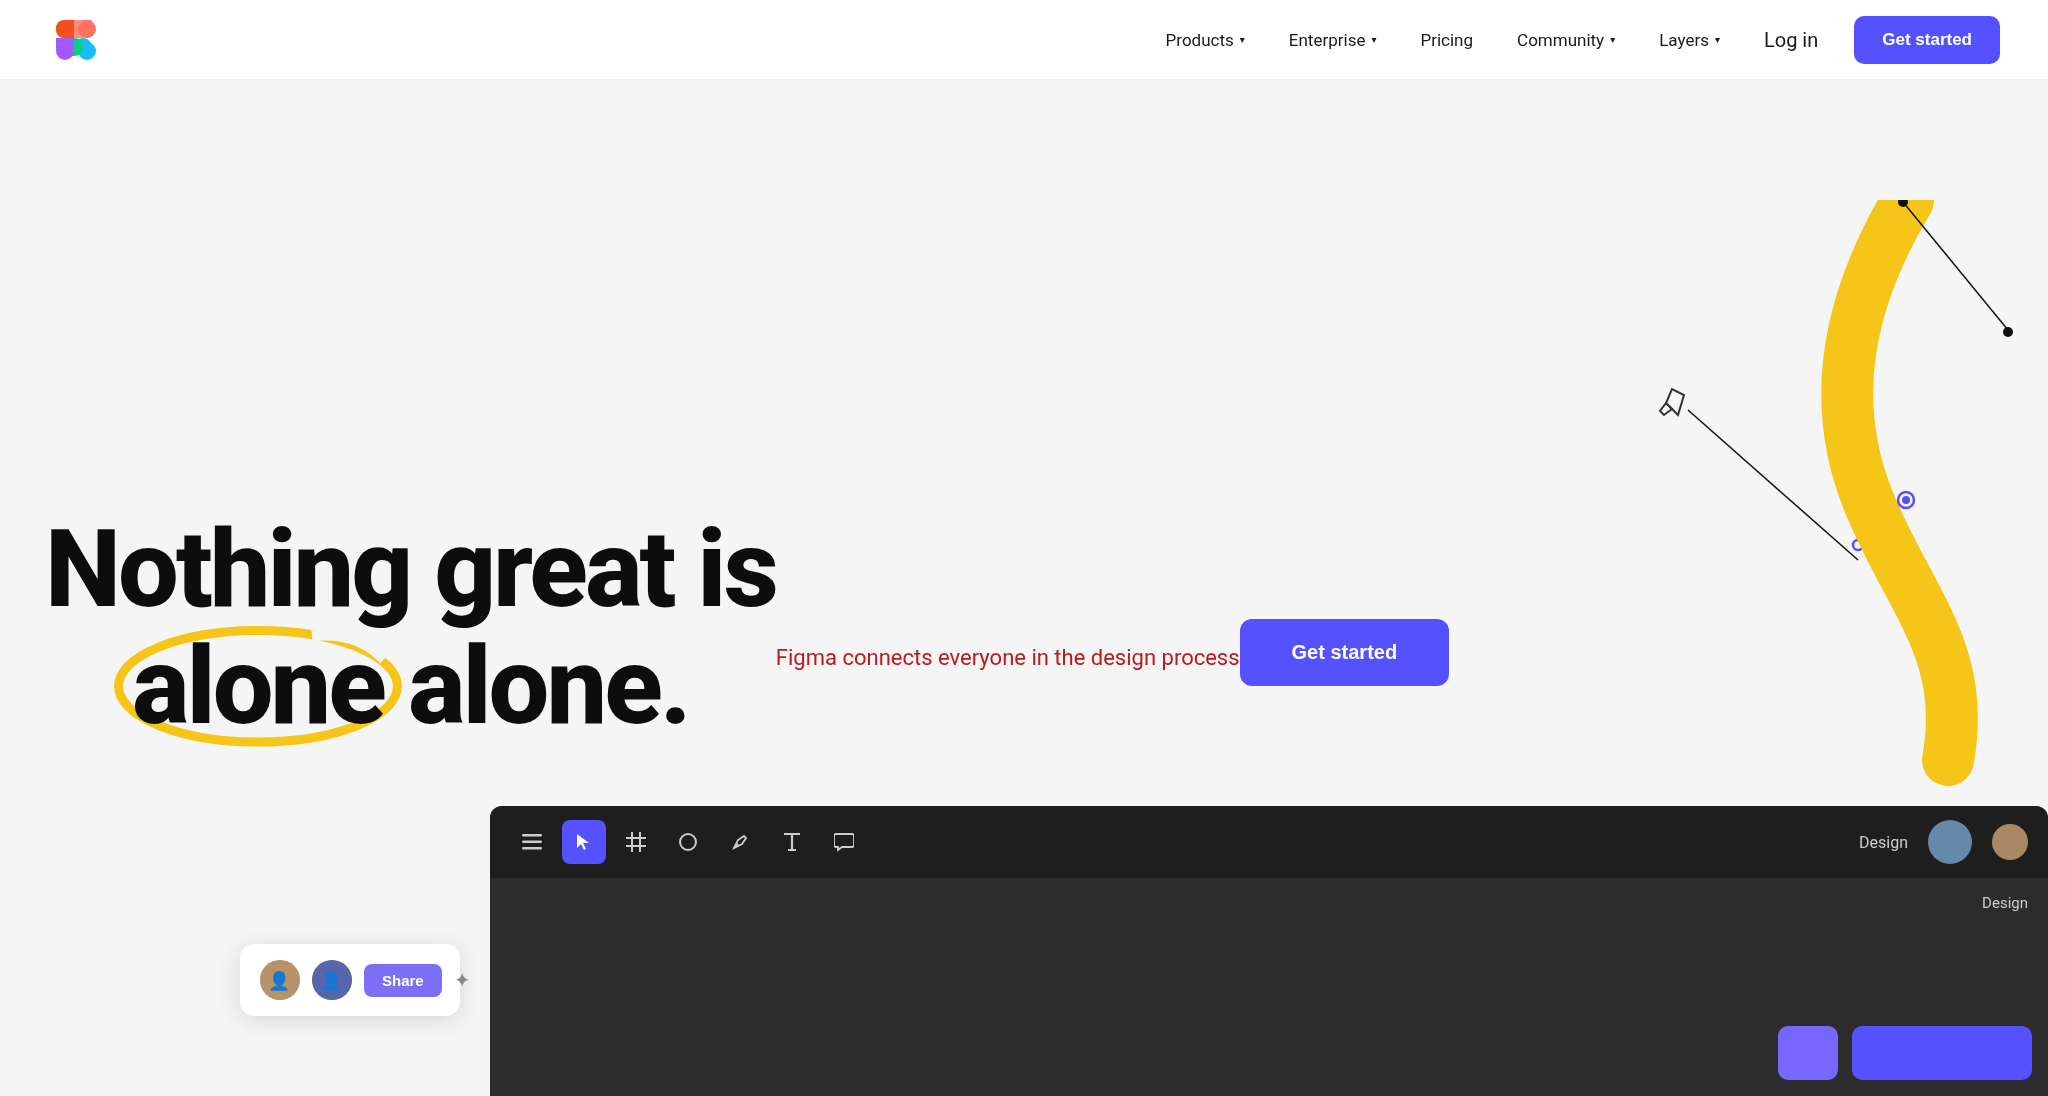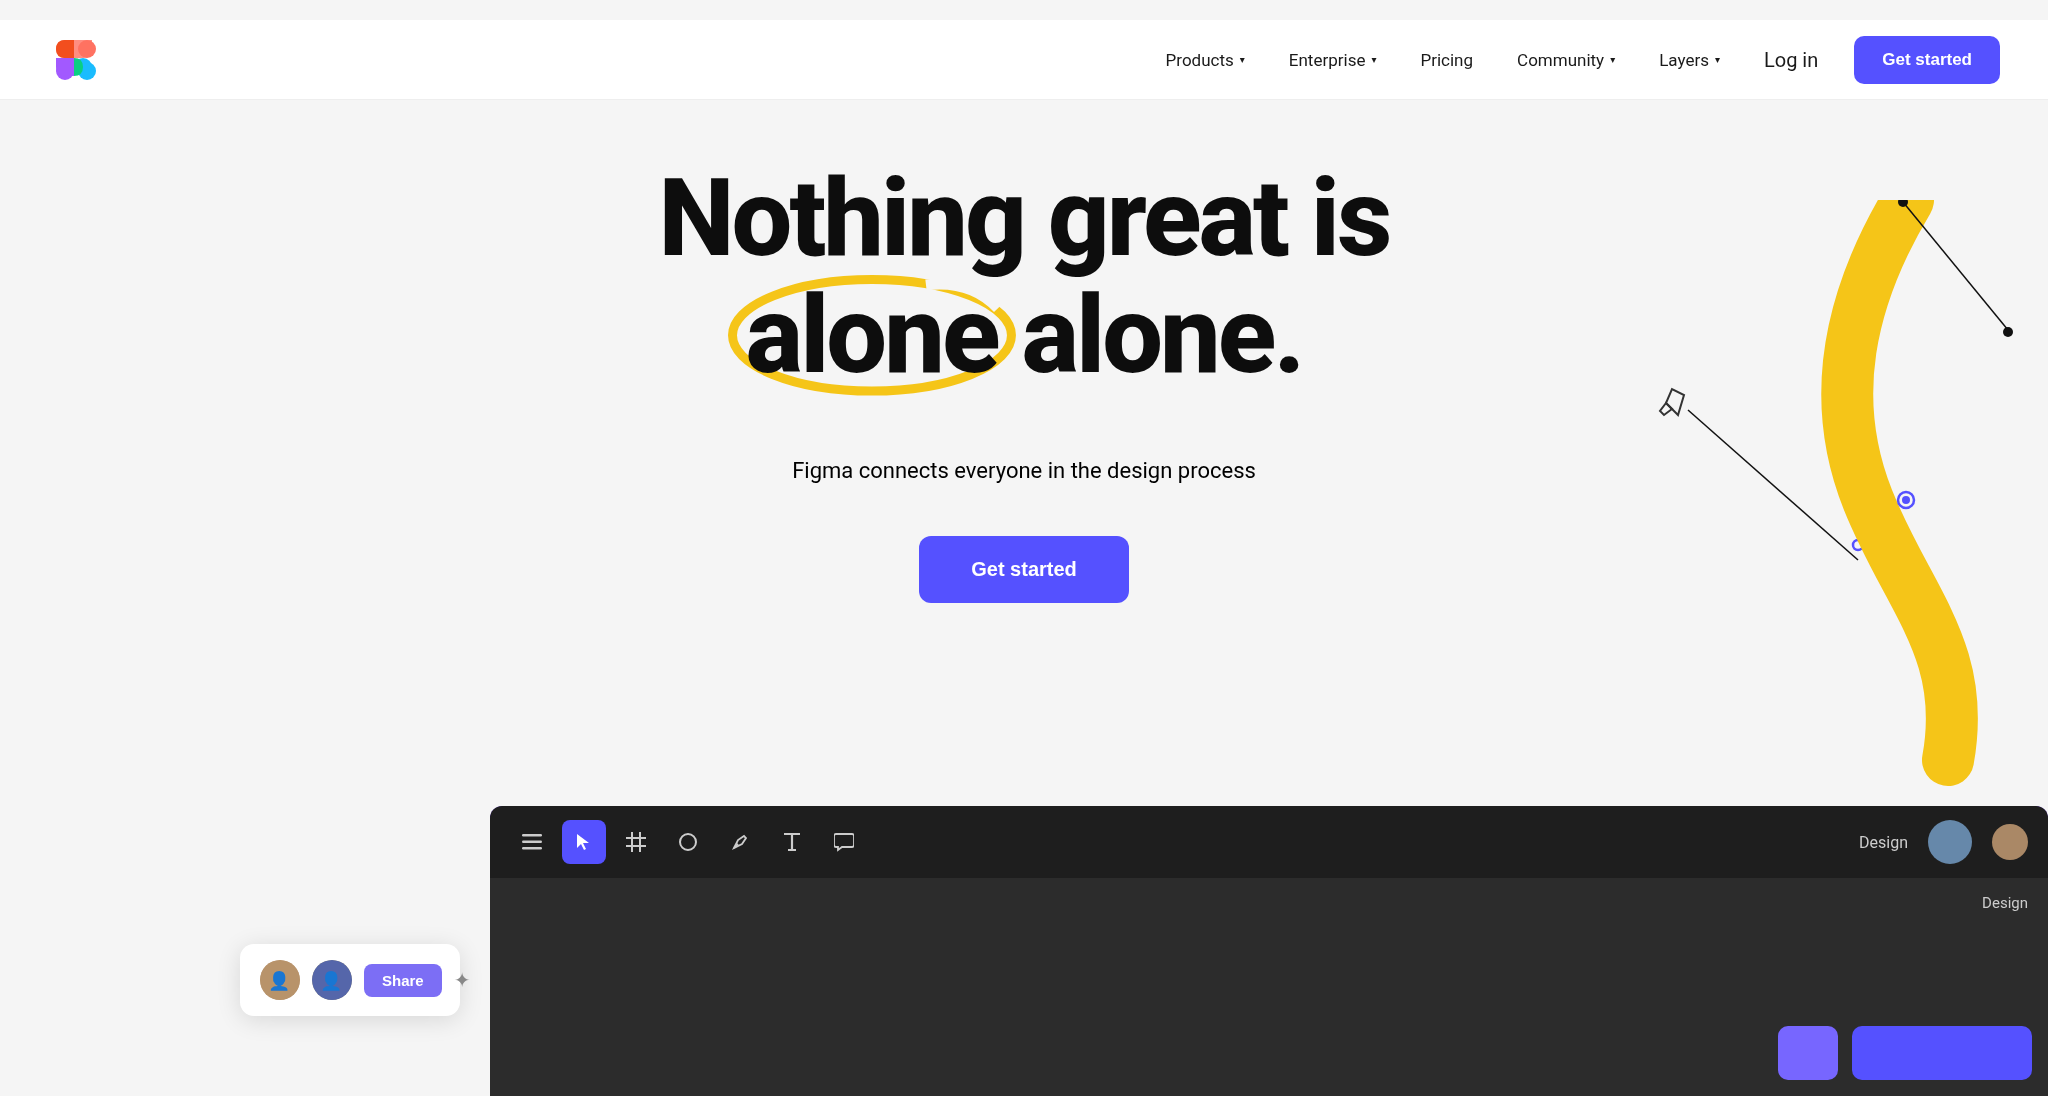--- a/index.html
+++ b/index.html
@@ -17,21 +17,20 @@
       top: 0;
       left: 0;
       right: 0;
       height: 80px;
       background: #fff;
       display: flex;
       align-items: center;
       padding: 0 48px;
       z-index: 100;
       border-bottom: 1px solid #eee;
-      margin-top: 20px;
     }
     .nav-logo {
       width: 56px;
       height: 56px;
       flex-shrink: 0;
     }
     .nav-links {
       display: flex;
       align-items: center;
       gap: 12px;
@@ -71,23 +70,24 @@
 
     
     .hero {
       position: absolute;
       top: 80px;
       left: 0;
       right: 0;
       bottom: 0;
       background: #f5f5f5;
       display: flex;
-      flex-direction: column;
+      flex-direction: row;
       align-items: center;
       padding-top: 80px;
+      padding-left: 45px;
     }
 
     .hero-title {
       font-size: 108px;
       font-weight: 800;
       color: #0d0d0d;
       text-align: center;
       line-height: 1.08;
       letter-spacing: -3px;
       max-width: 1100px;
@@ -108,21 +108,21 @@
       top: -14px;
       left: -18px;
       width: calc(100% + 36px);
       height: calc(100% + 28px);
       z-index: 1;
       pointer-events: none;
     }
 
     .hero-subtitle {
       font-size: 22px;
-      color: #000000;
+      color: #b91c1c;
       text-align: left;
       margin-top: 60px;
       line-height: 1.6;
       max-width: 600px;
     }
 
     .hero-cta {
       margin-top: 48px;
       background: #5551ff;
       color: #fff;

